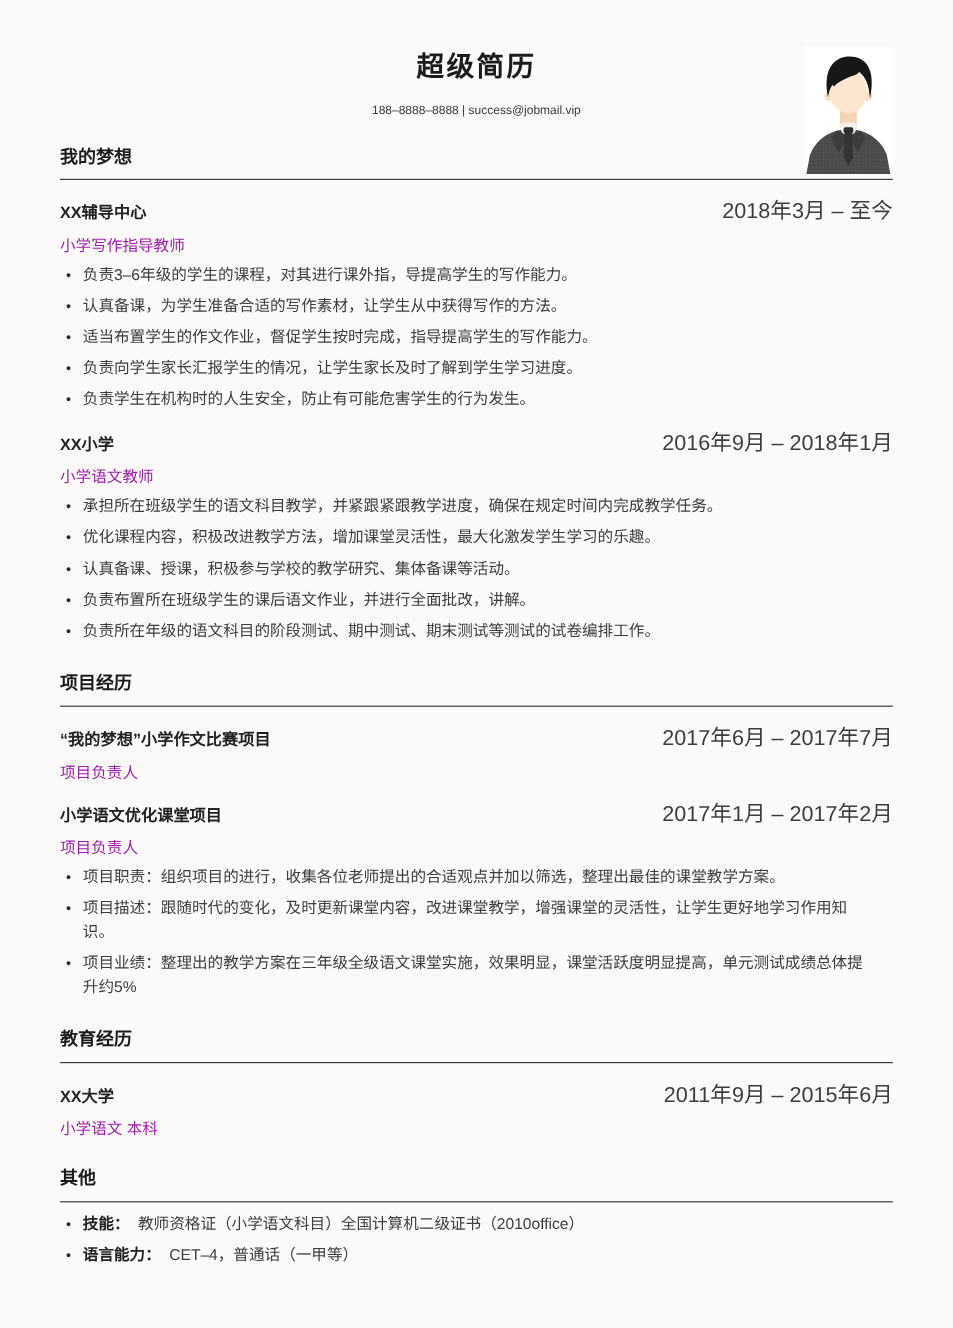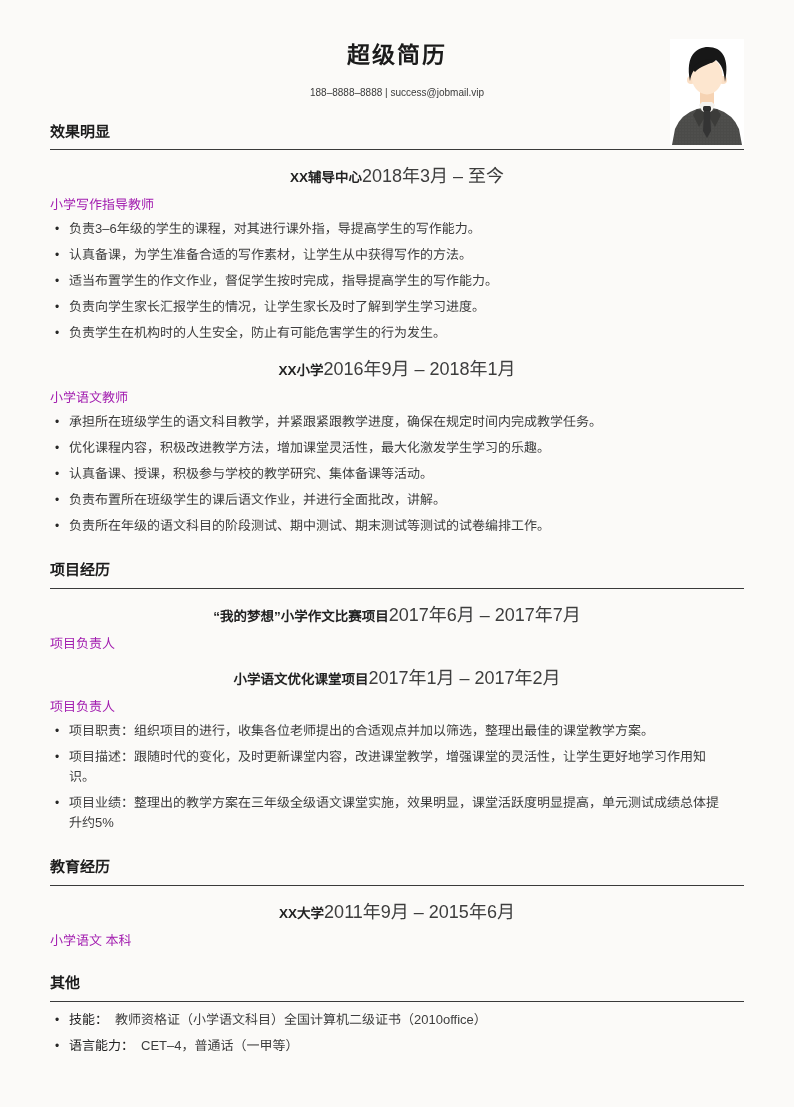--- a/index.html
+++ b/index.html
@@ -48,21 +48,21 @@
   .section-heading {
     font-size: 15px;
     font-weight: 700;
     color: #1c1c1c;
     padding-bottom: 8px;
     border-bottom: 1px solid #3a3a3a;
     line-height: 1.25;
   }
   .entry-head {
     display: flex;
-    justify-content: center;
+    justify-content: space-between;
     align-items: baseline;
     margin-top: 11px;
   }
   .entry-title {
     font-size: 13.5px;
     font-weight: 700;
     color: #222222;
   }
   .entry-date {
     font-size: 18px;
@@ -88,21 +88,21 @@
   }
   ul.bullets li::before {
     content: "\2022";
     position: absolute;
     left: 5px;
     top: 0;
     color: #262626;
     font-size: 12px;
     line-height: 20px;
   }
-  .other-label { font-weight: 400; color: #222222; margin-right: 7px; }
+  .other-label { font-weight: 700; color: #222222; margin-right: 7px; }
 </style>
 </head>
 <body>
 
 <div class="page">
 
   <header class="resume-header">
     <h1 class="resume-title">超级简历</h1>
     <div class="contact-line">188–8888–8888 | success@jobmail.vip</div>
 
@@ -133,21 +133,21 @@
 
         <ellipse cx="37" cy="37" rx="15.5" ry="18.5" fill="#fde6cf"></ellipse>
 
         <path d="M20 42 C15 16 27 8 38 8 C52 8 60 19 55 43 C54 32 52 26 46 21 C42 26 33 24 28 27 C24 30 21 35 20 42 Z" fill="#171717"></path>
         <path d="M22 30 C28 22 36 20 45 20 C40 26 30 27 25 33 Z" fill="#171717"></path>
       </svg>
     </div>
   </header>
 
   <section class="section">
-    <h2 class="section-heading">效果明显</h2>
+    <h2 class="section-heading">我的梦想</h2>
 
     <div class="entry">
       <div class="entry-head">
         <span class="entry-title">XX辅导中心</span>
         <span class="entry-date">2018年3月 – 至今</span>
       </div>
       <div class="entry-role">小学写作指导教师</div>
       <ul class="bullets">
         <li>负责3–6年级的学生的课程，对其进行课外指，导提高学生的写作能力。</li>
         <li>认真备课，为学生准备合适的写作素材，让学生从中获得写作的方法。</li>

